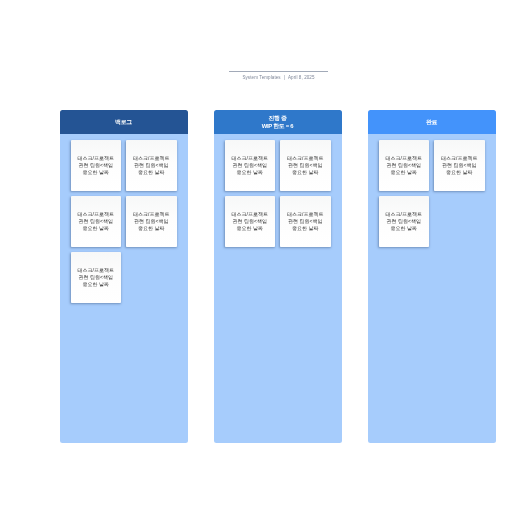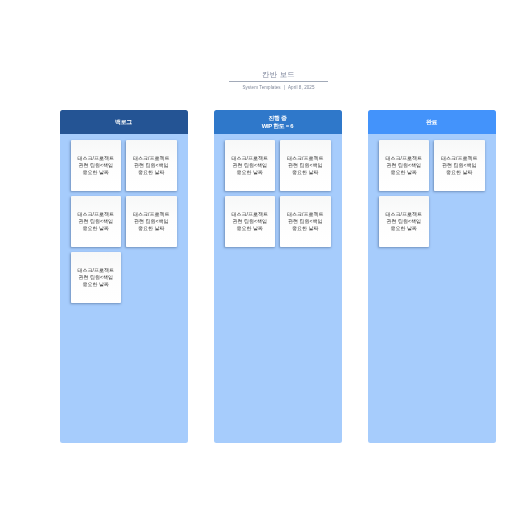--- a/index.html
+++ b/index.html
@@ -35,21 +35,20 @@
         display:flex;flex-direction:column;align-items:center;justify-content:center;
         font-size:5px;line-height:7px;color:#1f1f1f;text-align:center;}
   .card .ln{white-space:nowrap;}
 </style>
 </head>
 <body>
 
 <div class="page">
 
   <div class="title-block">
-    <div class="doc-title">칸반 보드</div>
     <div class="title-rule"></div>
     <div class="doc-sub"><span>System Templates</span><span class="sep">|</span><span>April 8, 2025</span></div>
   </div>
 
   <div class="board" id="board">
       <div class="col">
     <div class="col-head" style="background: rgb(36, 84, 148);">
       <div>백로그</div>
 
     </div>

